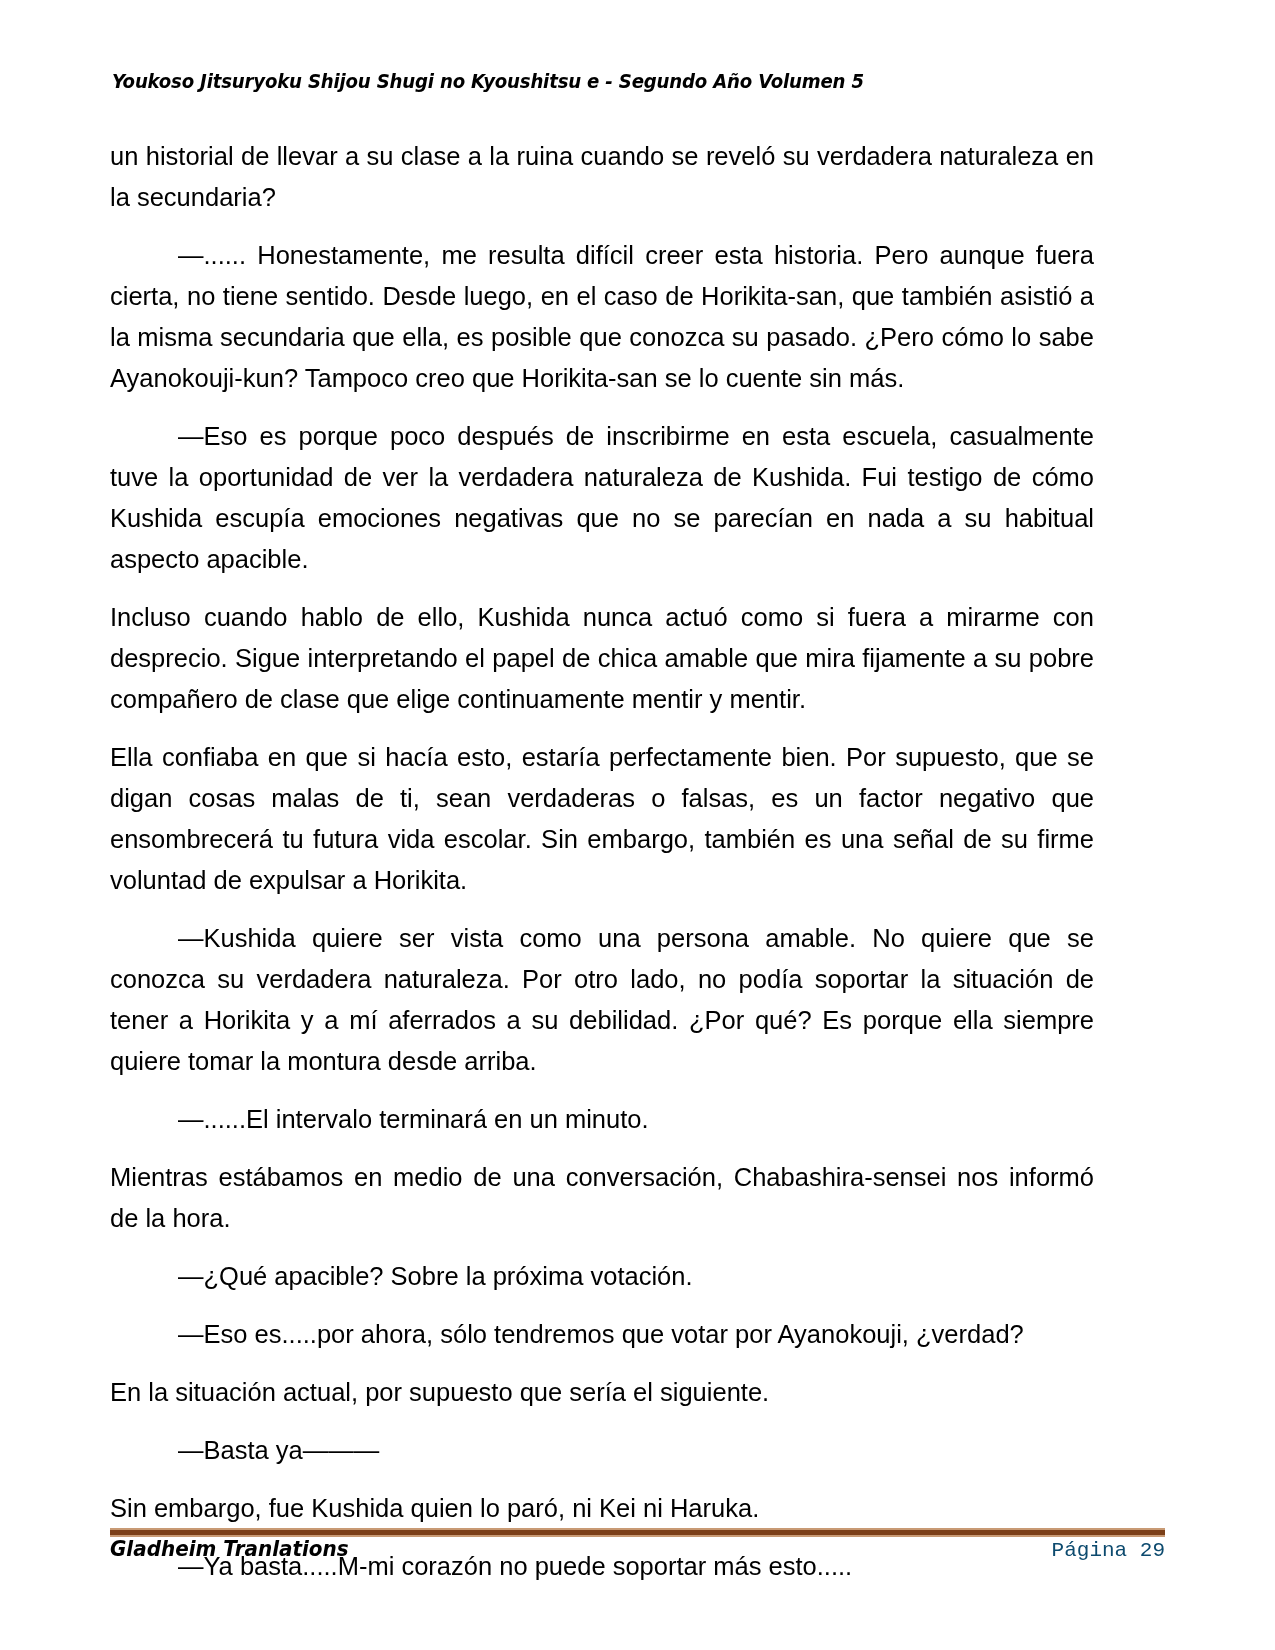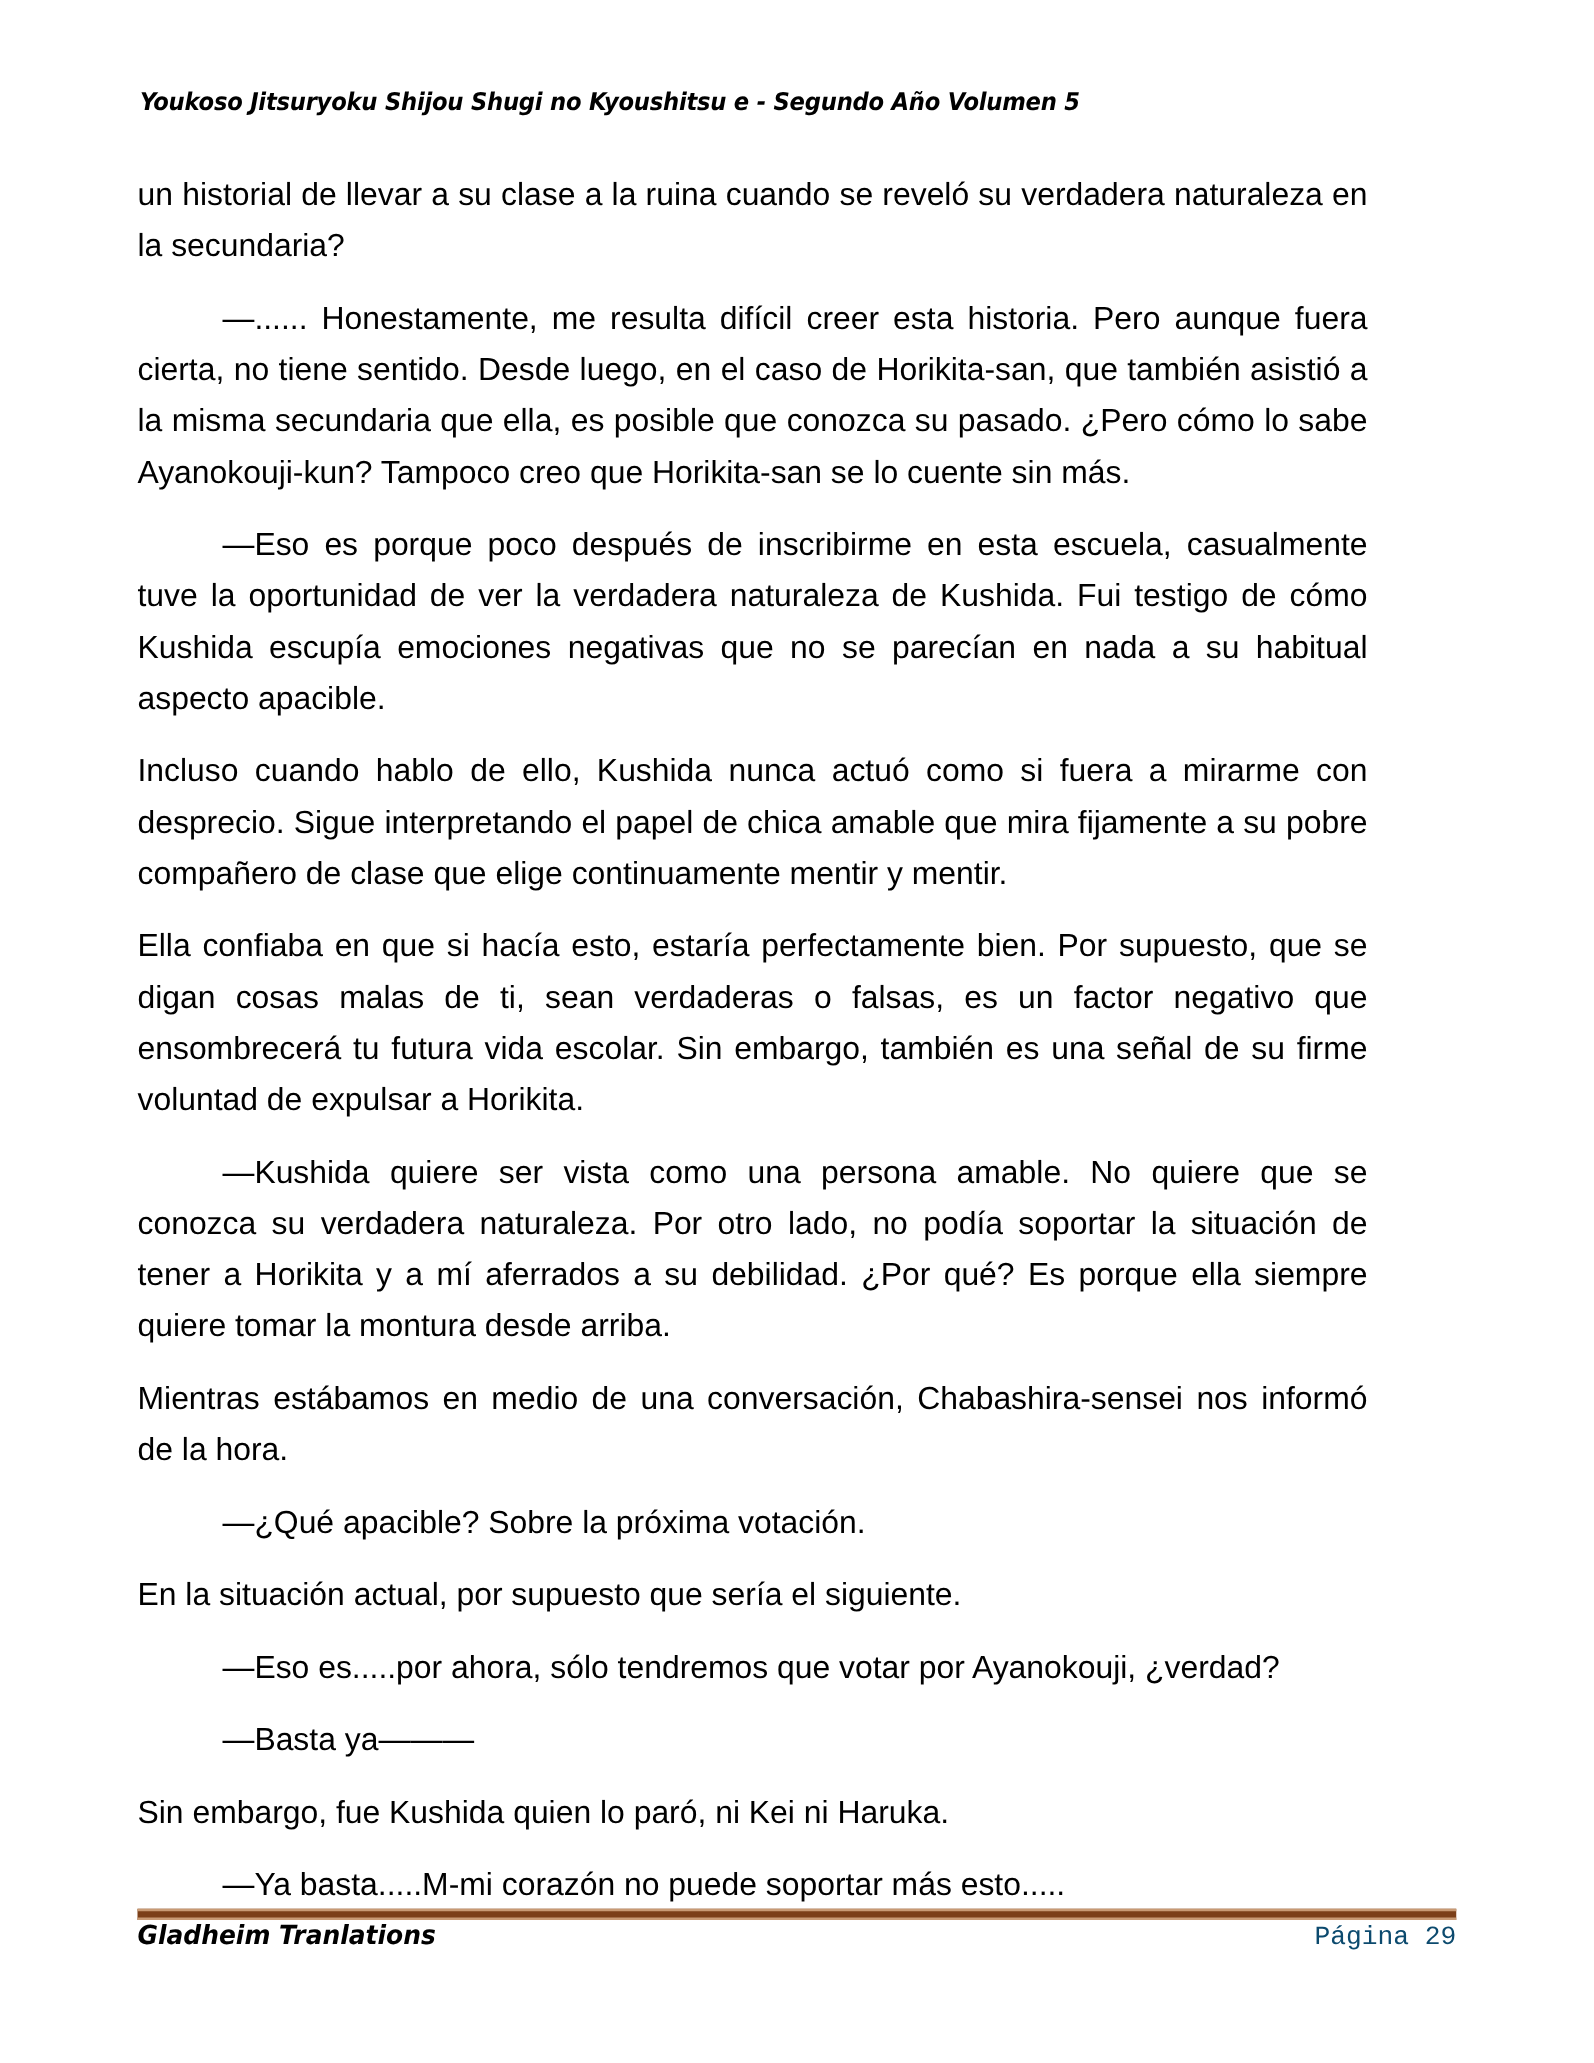--- a/index.html
+++ b/index.html
@@ -126,24 +126,25 @@
     <div class="header-title">Youkoso Jitsuryoku Shijou Shugi no Kyoushitsu e - Segundo Año Volumen 5</div>
   </div>
 
   <div class="content">
       <p class="para">un historial de llevar a su clase a la ruina cuando se reveló su verdadera naturaleza en la secundaria?</p>
       <p class="para indent">—...... Honestamente, me resulta difícil creer esta historia. Pero aunque fuera cierta, no tiene sentido. Desde luego, en el caso de Horikita-san, que también asistió a la misma secundaria que ella, es posible que conozca su pasado. ¿Pero cómo lo sabe Ayanokouji-kun? Tampoco creo que Horikita-san se lo cuente sin más.</p>
       <p class="para indent">—Eso es porque poco después de inscribirme en esta escuela, casualmente tuve la oportunidad de ver la verdadera naturaleza de Kushida. Fui testigo de cómo Kushida escupía emociones negativas que no se parecían en nada a su habitual aspecto apacible.</p>
       <p class="para">Incluso cuando hablo de ello, Kushida nunca actuó como si fuera a mirarme con desprecio. Sigue interpretando el papel de chica amable que mira fijamente a su pobre compañero de clase que elige continuamente mentir y mentir.</p>
       <p class="para">Ella confiaba en que si hacía esto, estaría perfectamente bien. Por supuesto, que se digan cosas malas de ti, sean verdaderas o falsas, es un factor negativo que ensombrecerá tu futura vida escolar. Sin embargo, también es una señal de su firme voluntad de expulsar a Horikita.</p>
       <p class="para indent">—Kushida quiere ser vista como una persona amable. No quiere que se conozca su verdadera naturaleza. Por otro lado, no podía soportar la situación de tener a Horikita y a mí aferrados a su debilidad. ¿Por qué? Es porque ella siempre quiere tomar la montura desde arriba.</p>
+      <p class="para indent noj">—......El intervalo terminará en un minuto.</p>
       <p class="para">Mientras estábamos en medio de una conversación, Chabashira-sensei nos informó de la hora.</p>
       <p class="para indent noj">—¿Qué apacible? Sobre la próxima votación.</p>
+      <p class="para indent noj">—Eso es.....por ahora, sólo tendremos que votar por Ayanokouji, ¿verdad?</p>
       <p class="para noj">En la situación actual, por supuesto que sería el siguiente.</p>
-      <p class="para indent noj">—Eso es.....por ahora, sólo tendremos que votar por Ayanokouji, ¿verdad?</p>
       <p class="para indent noj">—Basta ya———</p>
       <p class="para noj">Sin embargo, fue Kushida quien lo paró, ni Kei ni Haruka.</p>
       <p class="para indent noj">—Ya basta.....M-mi corazón no puede soportar más esto.....</p>
     </div>
 
   <div class="page-footer">
     <div class="footer-rule" style="background: rgb(123, 63, 24); border-top-color: rgb(200, 154, 116); border-bottom-color: rgb(200, 154, 116);"></div>
     <div class="footer-row">
       <div class="footer-left">Gladheim Tranlations</div>
       <div class="footer-right">Página 29</div>

